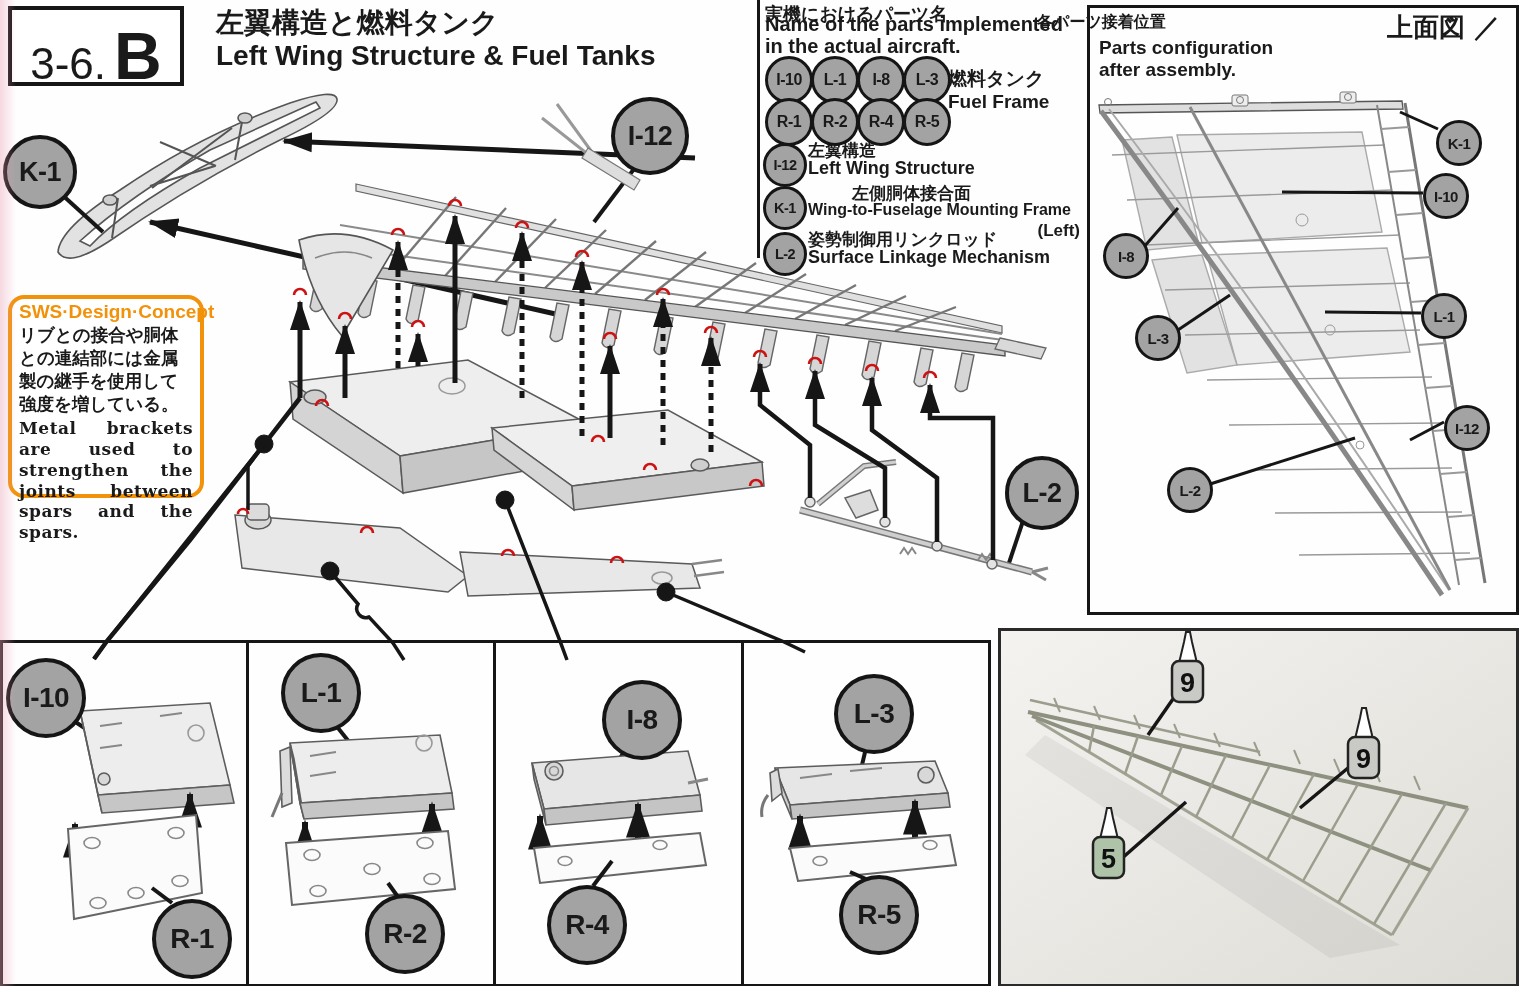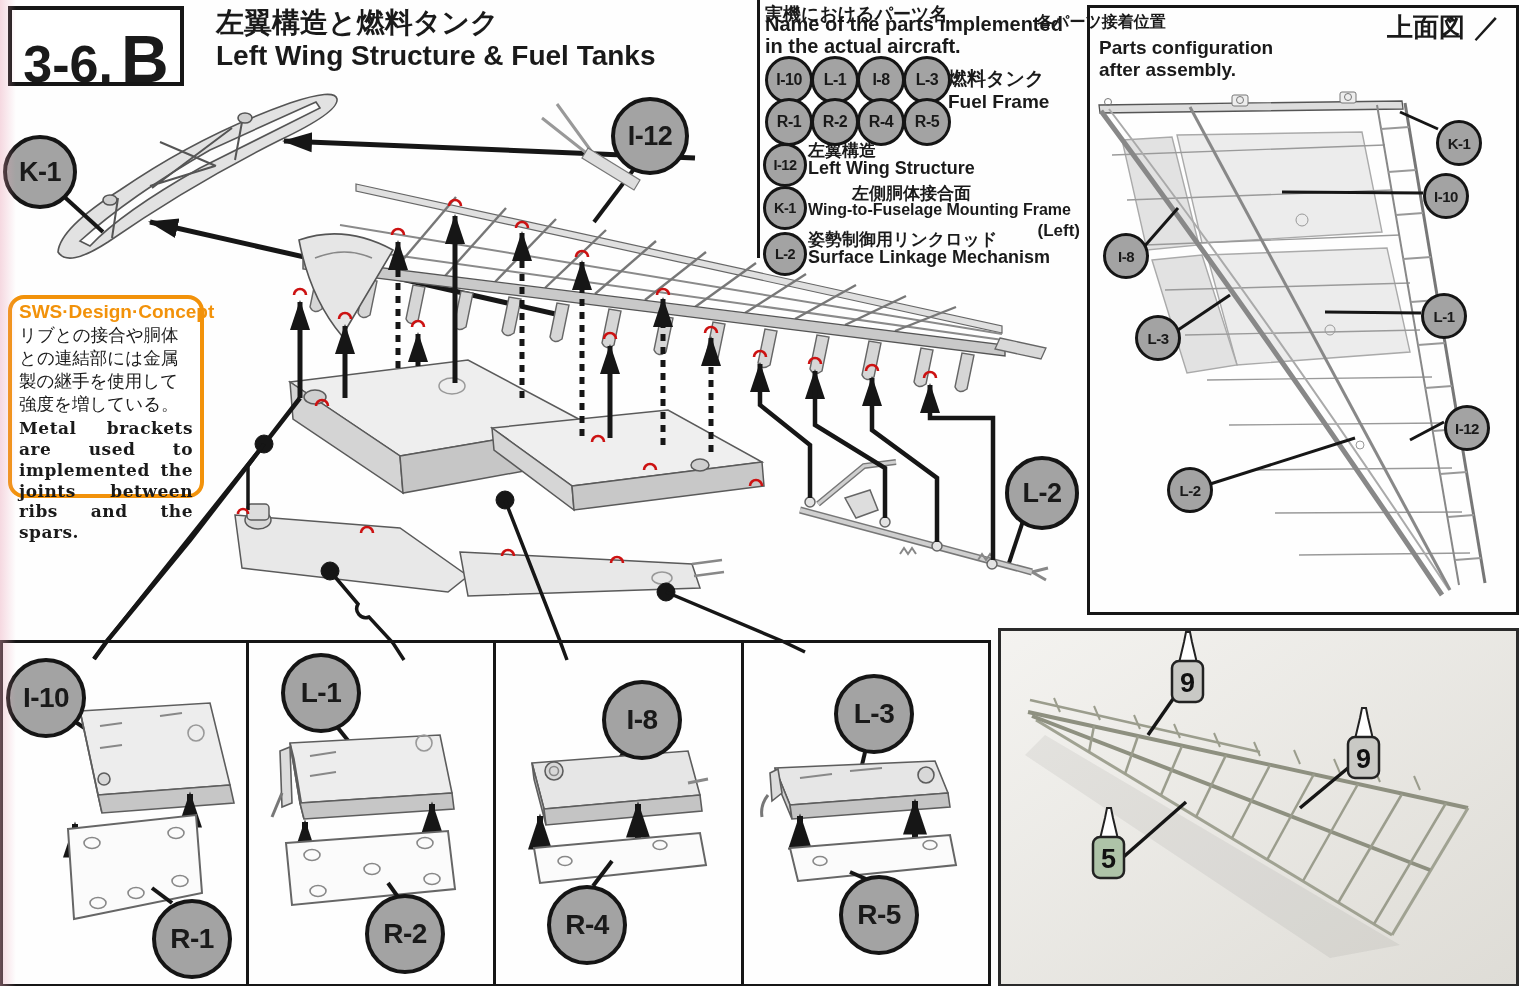--- a/index.html
+++ b/index.html
@@ -17,28 +17,28 @@
   .co-md{width:42px;height:42px;font-size:16px;}
   .co-en{width:38px;height:38px;font-size:14.5px;}
   .co-lg{width:66px;height:66px;font-size:27px;border-width:4px;}
   .co-xl{width:72px;height:72px;font-size:28px;border-width:4px;}
   
   .frame{position:absolute;border:3px solid #161616;background:transparent;z-index:20;}
   .divider-v{position:absolute;background:#161616;z-index:21;}
   
   #title-box{left:8px;top:6px;width:168px;height:70px;border:4px solid #161616;background:#fff;
              display:flex;align-items:baseline;justify-content:center;gap:8px;padding-top:2px;z-index:25;}
-  #title-box .num{font-size:52px;font-weight:bold;line-height:64px;margin-top:20px;}
+  #title-box .num{font-size:44px;font-weight:normal;line-height:64px;margin-top:20px;}
   #title-box .letter{font-size:66px;font-weight:bold;line-height:64px;}
   .jt{position:absolute;z-index:25;}
   
   #sws-box{left:8px;top:295px;width:196px;height:203px;border:4px solid #f2920a;border-radius:16px;
            background:#fff;z-index:25;padding:2px 7px;box-sizing:border-box;}
   #sws-head{color:#f2920a;font-weight:bold;font-size:19px;letter-spacing:0px;}
-  #sws-ja{font-size:17.5px;font-weight:normal;line-height:1.32;margin-top:1px;}
+  #sws-ja{font-size:17.5px;font-weight:bold;line-height:1.32;margin-top:1px;}
   #sws-en{font-size:17px;font-weight:bold;line-height:1.22;text-align:justify;margin-top:2px;letter-spacing:0.5px;}
   svg{position:absolute;left:0;top:0;z-index:10;}
   .edge-tint{position:absolute;left:0;top:0;width:16px;height:986px;z-index:40;pointer-events:none;
              background:linear-gradient(to right,rgba(233,160,180,0.40),rgba(233,160,180,0));}
 </style>
 </head>
 <body>
 
 <div id="page">
 
@@ -445,21 +445,21 @@
   <div class="abs sans b" style="left:808px;top:201px;font-size:16px;white-space:nowrap;z-index:25;">Wing-to-Fuselage Mounting Frame</div>
   <div class="abs sans b" style="left:1010px;top:221px;width:70px;text-align:right;font-size:17px;z-index:25;">(Left)</div>
 
   <div class="callout co-en" style="left:763px;top:232px;">L-2</div>
   <div class="abs serif b" style="left:808px;top:228px;font-size:17px;z-index:25;">姿勢制御用リンクロッド</div>
   <div class="abs sans b" style="left:808px;top:247px;font-size:18px;z-index:25;">Surface Linkage Mechanism</div>
 
   <div id="sws-box" class="abs serif">
     <div id="sws-head" class="sans">SWS·Design·Concept</div>
     <div id="sws-ja">リブとの接合や胴体との連結部には金属製の継手を使用して強度を増している。</div>
-    <div id="sws-en">Metal brackets are used to implemented the joints between ribs and the spars.</div>
+    <div id="sws-en">Metal brackets are used to strengthen the joints between spars and the spars.</div>
   </div>
 
   <div class="callout co-lg" style="left:3px;top:135px;">K-1</div>
   <div class="callout co-lg" style="left:611px;top:97px;width:70px;height:70px;">I-12</div>
   <div class="callout co-lg" style="left:1005px;top:456px;">L-2</div>
 
   <div class="frame" style="left:1087px;top:5px;width:426px;height:604px;background:transparent;"></div>
   <div class="abs serif b" style="left:1037px;top:12px;font-size:16px;z-index:25;">各パーツ接着位置</div>
   <div class="abs sans b" style="left:1099px;top:37px;font-size:19px;z-index:25;">Parts configuration</div>
   <div class="abs sans b" style="left:1099px;top:59px;font-size:19px;z-index:25;">after assembly.</div>

